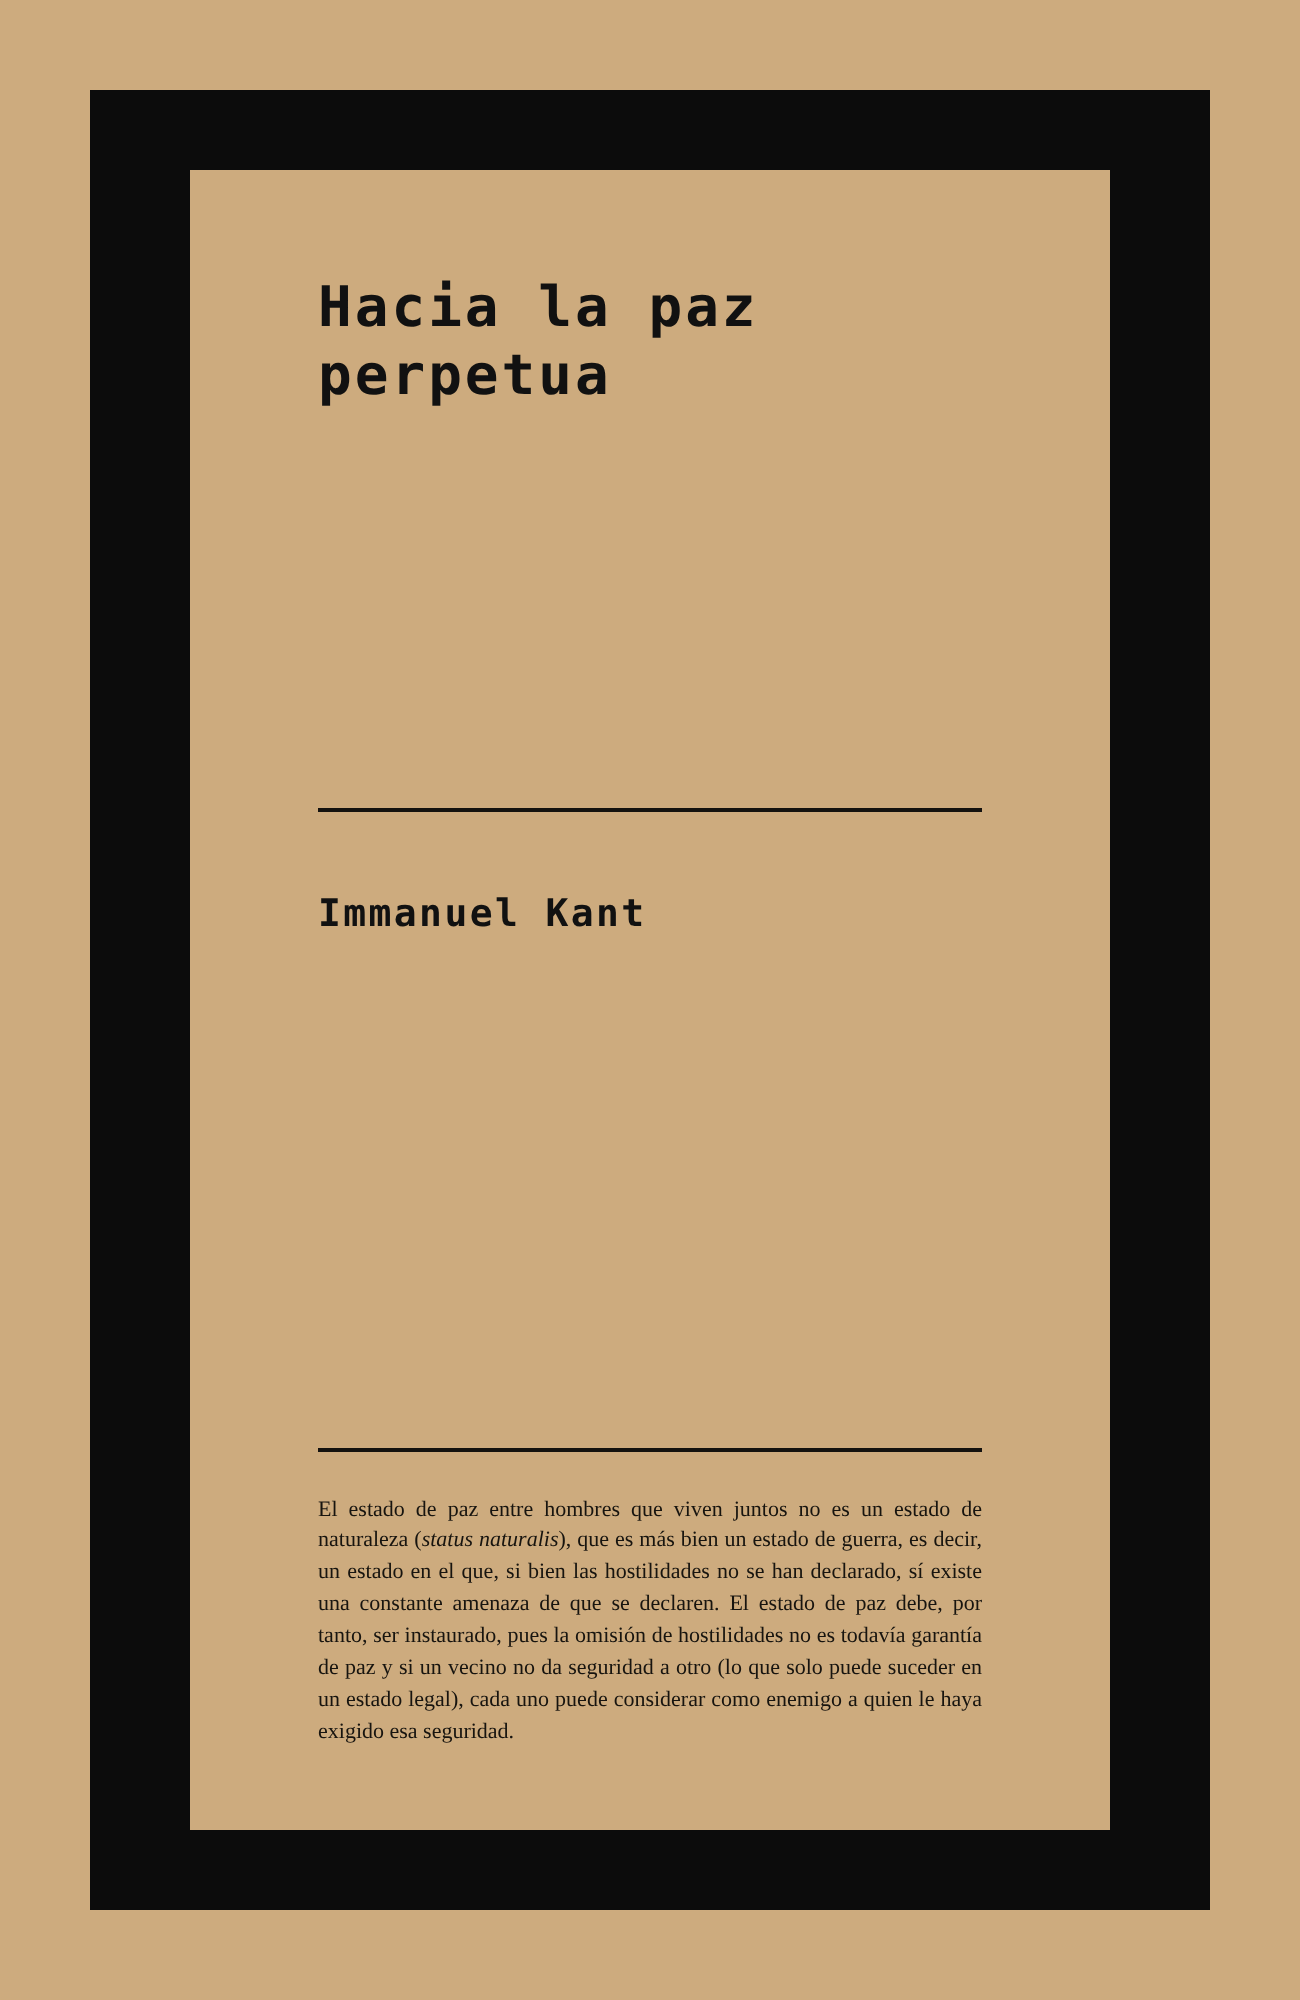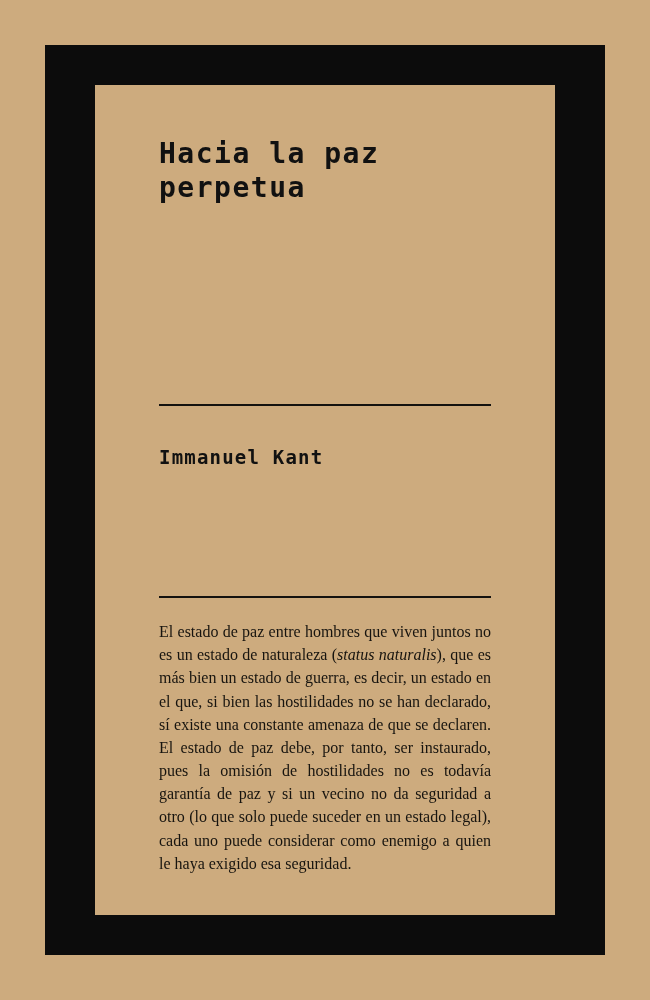--- a/index.html
+++ b/index.html
@@ -74,21 +74,21 @@
     margin-top: 40px;
   }
   .spacer {
     flex: 1 1 auto;
   }
   .rule-bottom {
     margin-bottom: 22px;
   }
   .blurb {
     font-family: "Liberation Serif", serif;
-    font-size: 16px;
+    font-size: 11px;
     line-height: 1.45;
     color: #17140f;
     text-align: justify;
     padding-bottom: 40px;
   }
   .blurb em {
     font-style: italic;
   }
 </style>
 </head>

